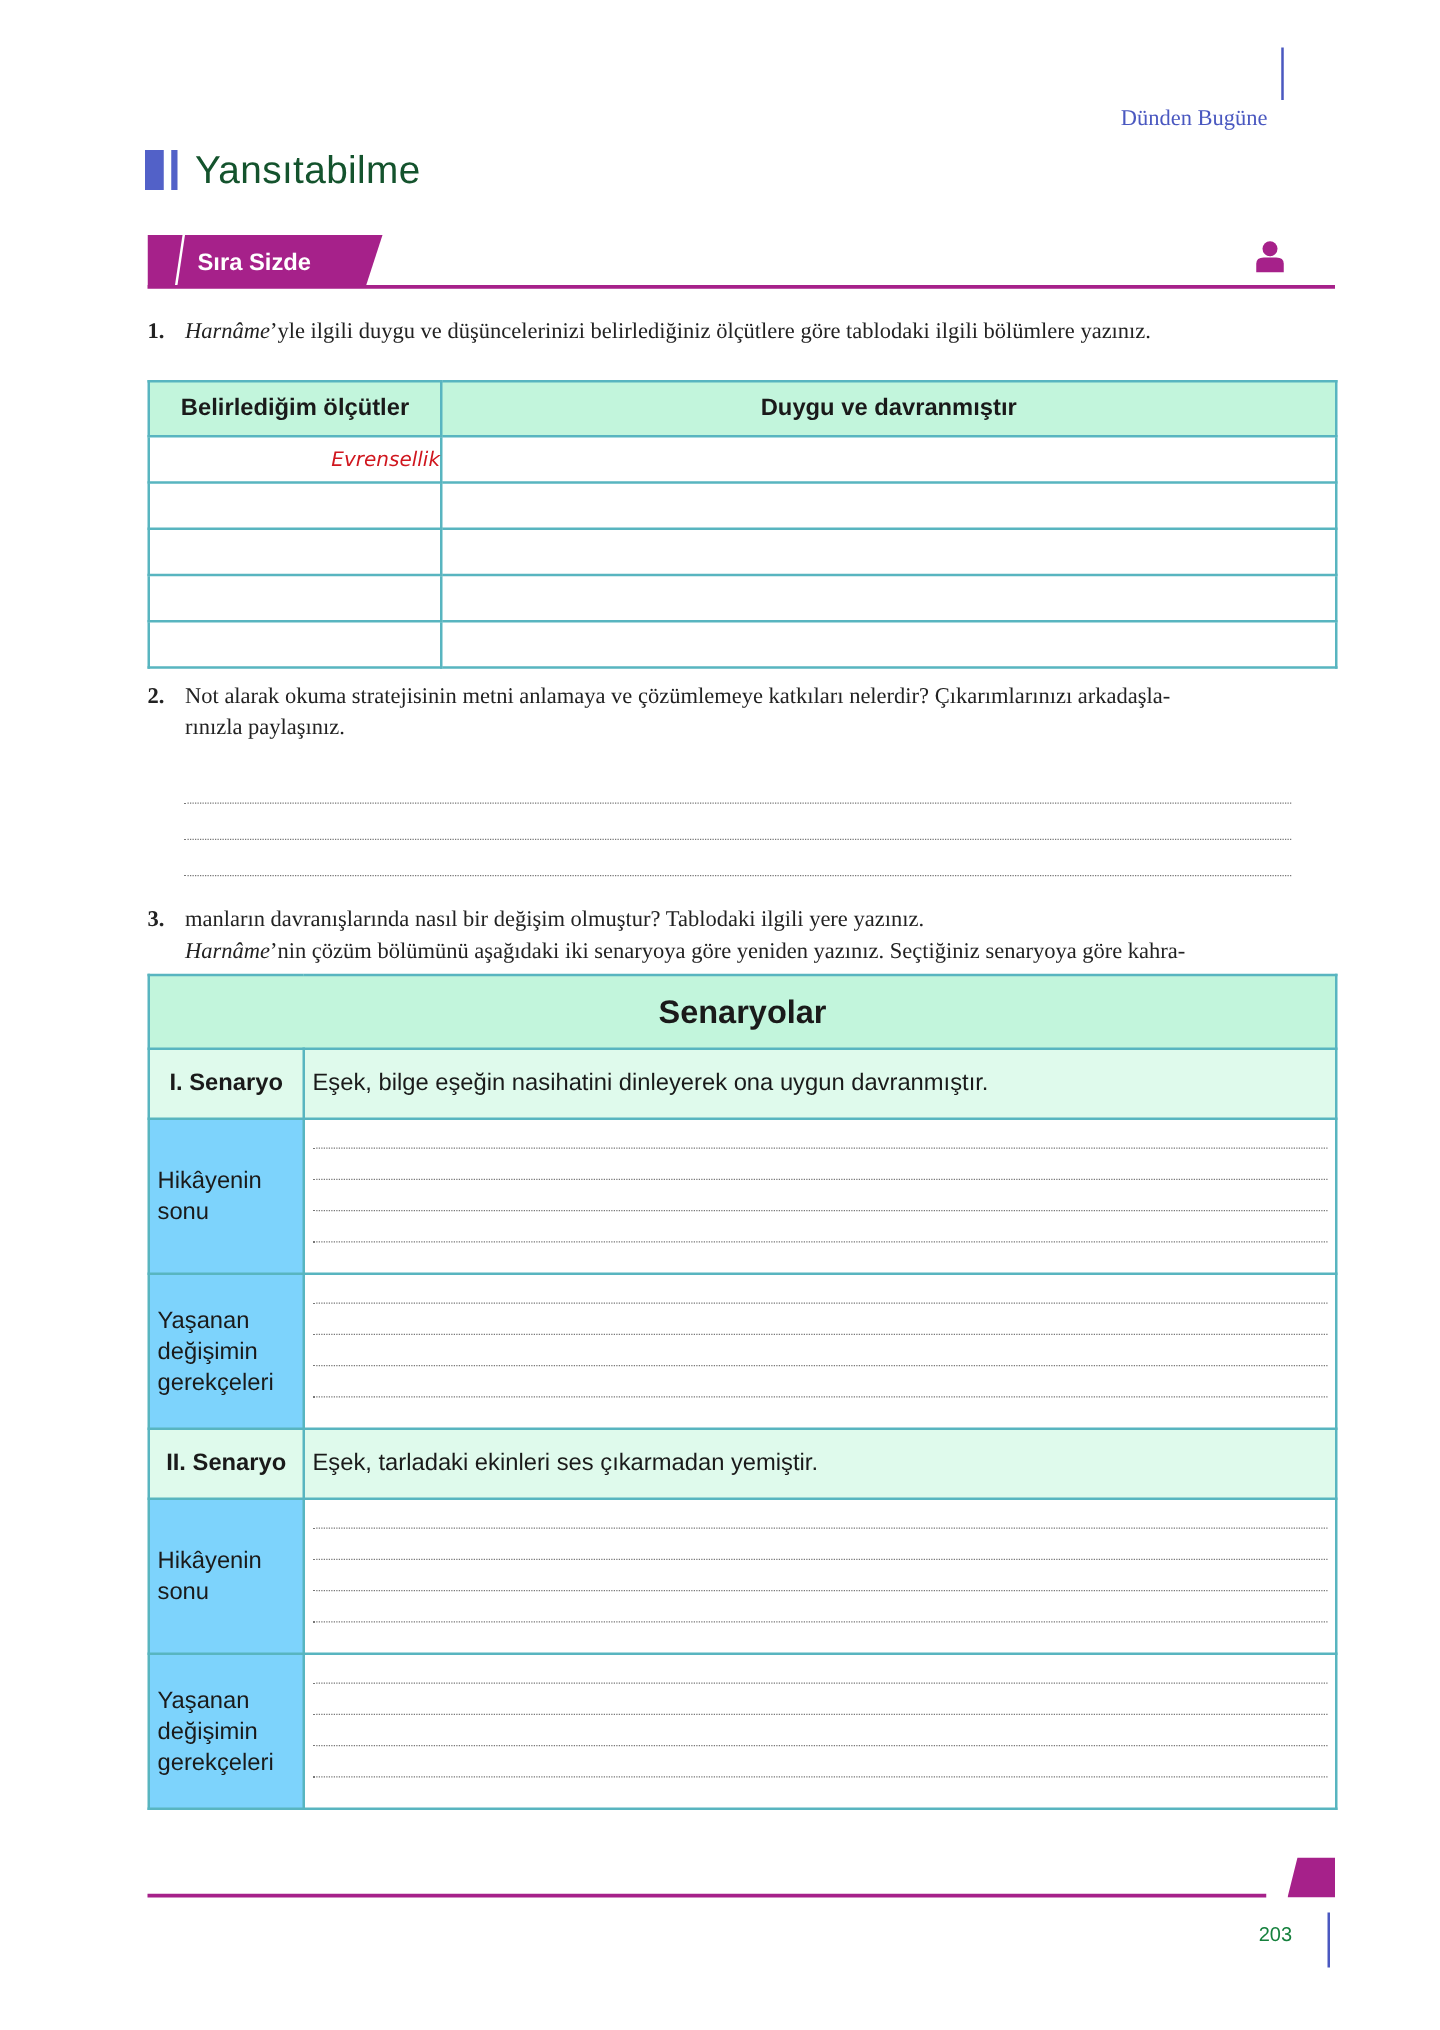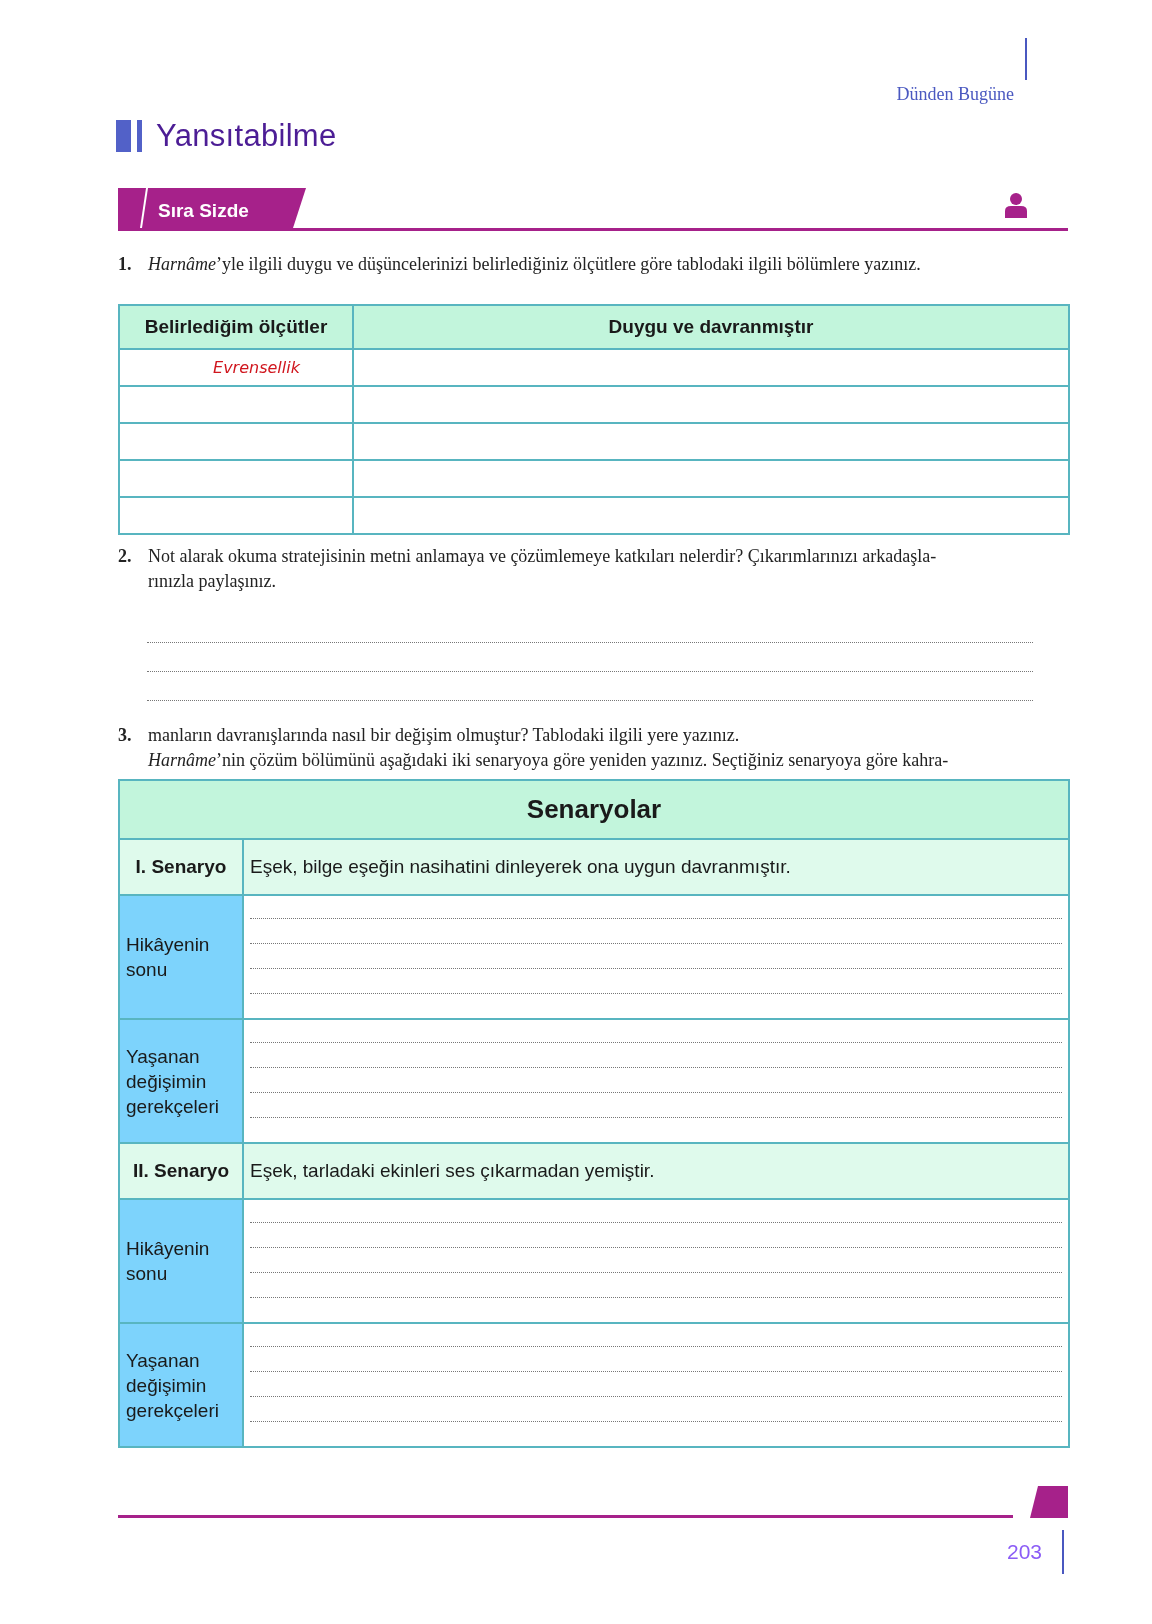--- a/index.html
+++ b/index.html
@@ -7,56 +7,56 @@
   body { position: relative; overflow: hidden; font-family: "Liberation Sans", "DejaVu Sans", sans-serif; color: #1a1a1a; }
 
   .running-head { position: absolute; right: 138px; top: 48px; font-family: "Liberation Serif", serif; font-size: 18px; color: #4a58c0; margin-top: 36px; }
   .running-bar { position: absolute; left: 1025px; top: 38px; width: 2px; height: 42px; background: #4a58c0; }
 
   .section-title { position: absolute; left: 116px; top: 118px; display: flex; align-items: center; }
   .title-bars { display: flex; gap: 6px; margin-right: 14px; }
   .title-bars span { display: block; height: 32px; background: #5261c8; }
   .title-bars .b1 { width: 15px; }
   .title-bars .b2 { width: 5px; }
-  .title-text { font-size: 31px; color: #4c1d95; letter-spacing: 0.3px; }
+  .title-text { font-size: 31px; color: #14532d; letter-spacing: 0.3px; }
 
   .banner { position: absolute; left: 118px; top: 188px; width: 950px; height: 44px; }
   .banner-tab { position: absolute; left: 0; top: 0; width: 195px; height: 40px; }
   .banner-tab svg { position: absolute; left: 0; top: 0; }
   .banner-label { position: absolute; left: 40px; top: 12px; color: #fff; font-weight: bold; font-size: 19px; }
   .banner-line { position: absolute; left: 0; top: 40px; width: 950px; height: 3px; background: #a6218a; }
   .person-icon { position: absolute; left: 1004px; top: 192px; width: 24px; height: 26px; }
 
   .question { position: absolute; left: 118px; font-family: "Liberation Serif", serif; font-size: 18px; line-height: 25px; color: #222; }
   .q-num { position: absolute; left: 0; top: 0; font-weight: bold; }
   .q-text { margin-left: 30px; display: block; }
   .q-text i { font-style: italic; }
 
   table.t1 { position: absolute; left: 118px; top: 304px; width: 952px; border-collapse: collapse; }
   table.t1 td, table.t1 th { border: 2px solid #58b5c0; }
   table.t1 th { background: #c2f5dc; height: 44px; font-size: 19px; font-weight: bold; text-align: center; }
-  table.t1 td { height: 37px; font-size: 16px; text-align: center; padding-left: 41px; }
+  table.t1 td { height: 37px; font-size: 16px; text-align: right; padding-left: 41px; }
   .handwritten { color: #d0161e; font-family: "DejaVu Sans", sans-serif; font-style: italic; font-size: 15px; }
 
   .dot-lines { position: absolute; left: 147px; width: 886px; }
   .dot-line { height: 0; border-bottom: 1.5px dotted #777; margin-bottom: 28px; }
 
   table.t2 { position: absolute; left: 118px; top: 779px; width: 952px; border-collapse: collapse; }
   table.t2 td, table.t2 th { border: 2px solid #58b5c0; }
   table.t2 th.head { background: #c2f5dc; height: 59px; font-size: 26px; font-weight: bold; text-align: center; }
   table.t2 td.sc-label { background: #dffaec; width: 124px; height: 56px; font-weight: bold; font-size: 19px; text-align: center; }
   table.t2 td.sc-text { background: #dffaec; font-size: 19px; padding-left: 6px; }
   table.t2 td.row-label { background: #7dd3fc; font-size: 19px; padding-left: 6px; line-height: 25px; vertical-align: middle; }
   table.t2 td.row-lines { padding: 22px 6px 0 6px; vertical-align: top; }
   .cell-dot { border-bottom: 1.5px dotted #777; height: 0; margin-bottom: 24px; }
   .tall { height: 124px; }
 
   .footer-line { position: absolute; left: 118px; top: 1515px; width: 895px; height: 3px; background: #a6218a; }
   .footer-tab { position: absolute; left: 1030px; top: 1486px; }
-  .page-num { position: absolute; left: 1007px; top: 1540px; font-size: 21px; color: #8b5cf6; }
+  .page-num { position: absolute; left: 1007px; top: 1540px; font-size: 16px; color: #15803d; }
   .page-bar { position: absolute; left: 1062px; top: 1530px; width: 2px; height: 44px; background: #4a58c0; }
 </style>
 </head>
 <body>
 
 <div class="running-head">Dünden Bugüne</div>
 <div class="running-bar"></div>
 
 <div class="section-title">
   <div class="title-bars">

